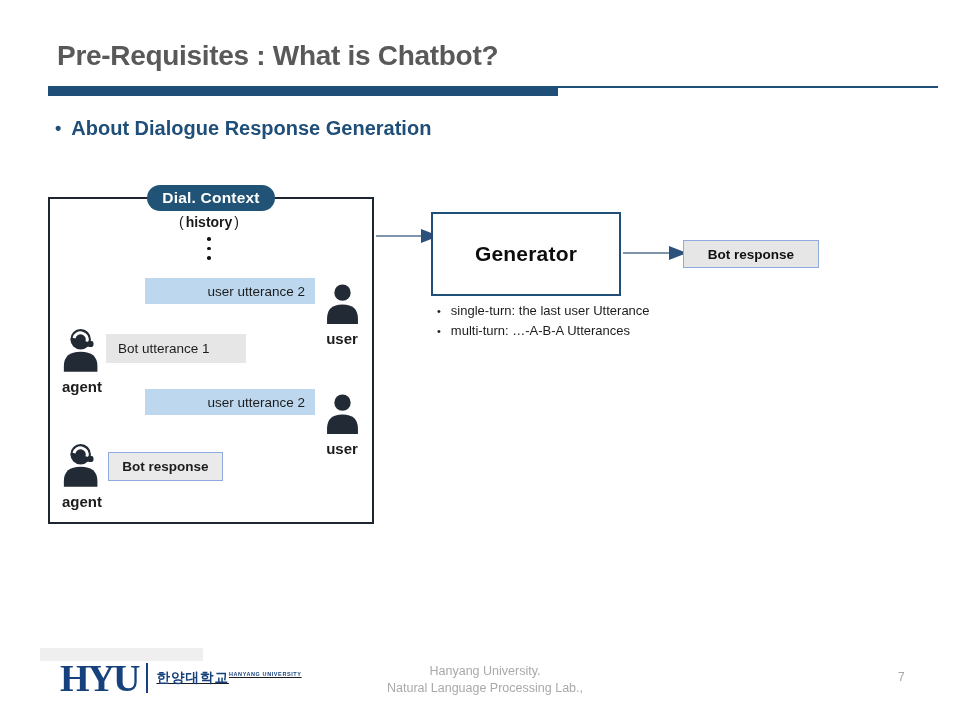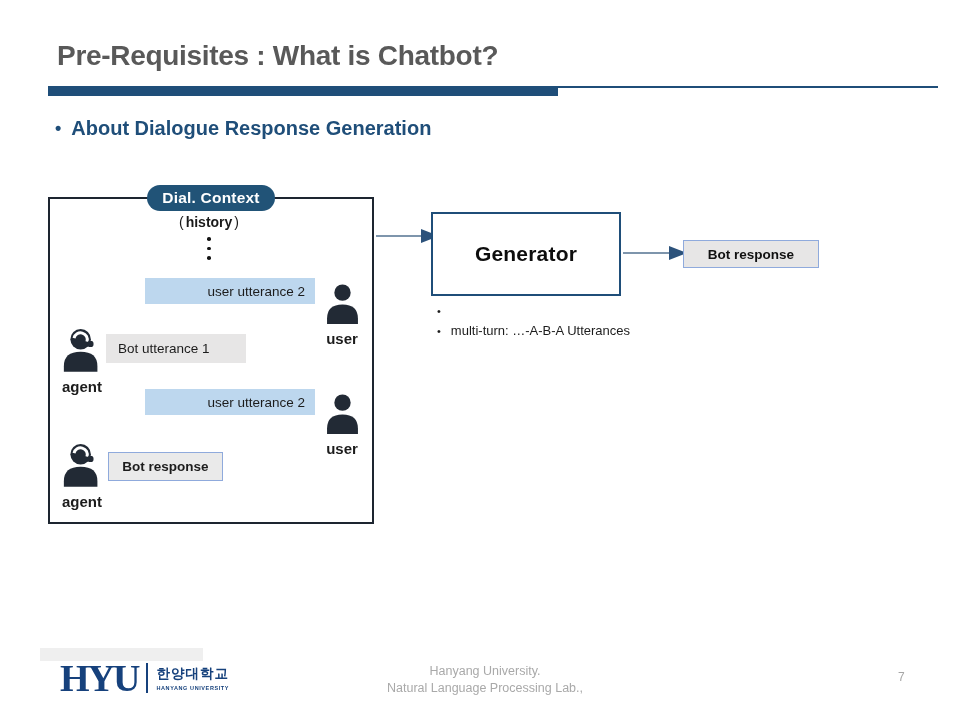--- a/index.html
+++ b/index.html
@@ -69,21 +69,21 @@
   }
   .arrows{position:absolute;left:0;top:0;width:960px;height:720px;pointer-events:none;}
   
   .logo-artifact{position:absolute;left:40px;top:648px;width:163px;height:13px;background:#efefef;}
   .logo{position:absolute;left:48px;top:660px;display:flex;align-items:center;gap:8px;margin-left:12px;}
   .logo-acronym{
     font-family:"Liberation Serif",serif;font-weight:700;font-size:38px;line-height:0.95;
     color:#16417C;letter-spacing:-2px;
   }
   .logo-divider{width:2px;height:30px;background:#16417C;}
-  .logo-stack{display:flex;flex-direction:column;}
+  .logo-stack{display:flex;flex-direction:row;text-decoration:underline;}
   .logo-kor{font-size:13.5px;font-weight:700;color:#16417C;letter-spacing:1px;}
   .logo-eng{font-size:5.5px;font-weight:700;color:#16417C;letter-spacing:0.6px;margin-top:2px;}
   .credit{
     position:absolute;left:330px;top:663px;width:310px;text-align:center;
     font-size:12.5px;color:#A9A9A9;line-height:1.35;
   }
   .page-num{position:absolute;left:898px;top:670px;font-size:12px;color:#A6A6A6;}
 </style>
 </head>
 <body>
@@ -155,20 +155,21 @@
       </marker>
     </defs>
     <line x1="376" y1="236" x2="423" y2="236" stroke="#7E95AC" stroke-width="2" marker-end="url(#ah)"></line>
     <line x1="623" y1="253" x2="671" y2="253" stroke="#7E95AC" stroke-width="2" marker-end="url(#ah)"></line>
   </svg>
 
   <div class="generator">Generator</div>
   <div class="notes">
     <div class="note-row">
       <span class="note-bullet">•</span>
+      <span>single-turn: the last user Utterance</span>
     </div>
     <div class="note-row">
       <span class="note-bullet">•</span>
       <span>multi-turn: …-A-B-A Utterances</span>
     </div>
   </div>
   <div class="output-box">Bot response</div>
 
   <div class="logo-artifact"></div>
   <div class="logo">

